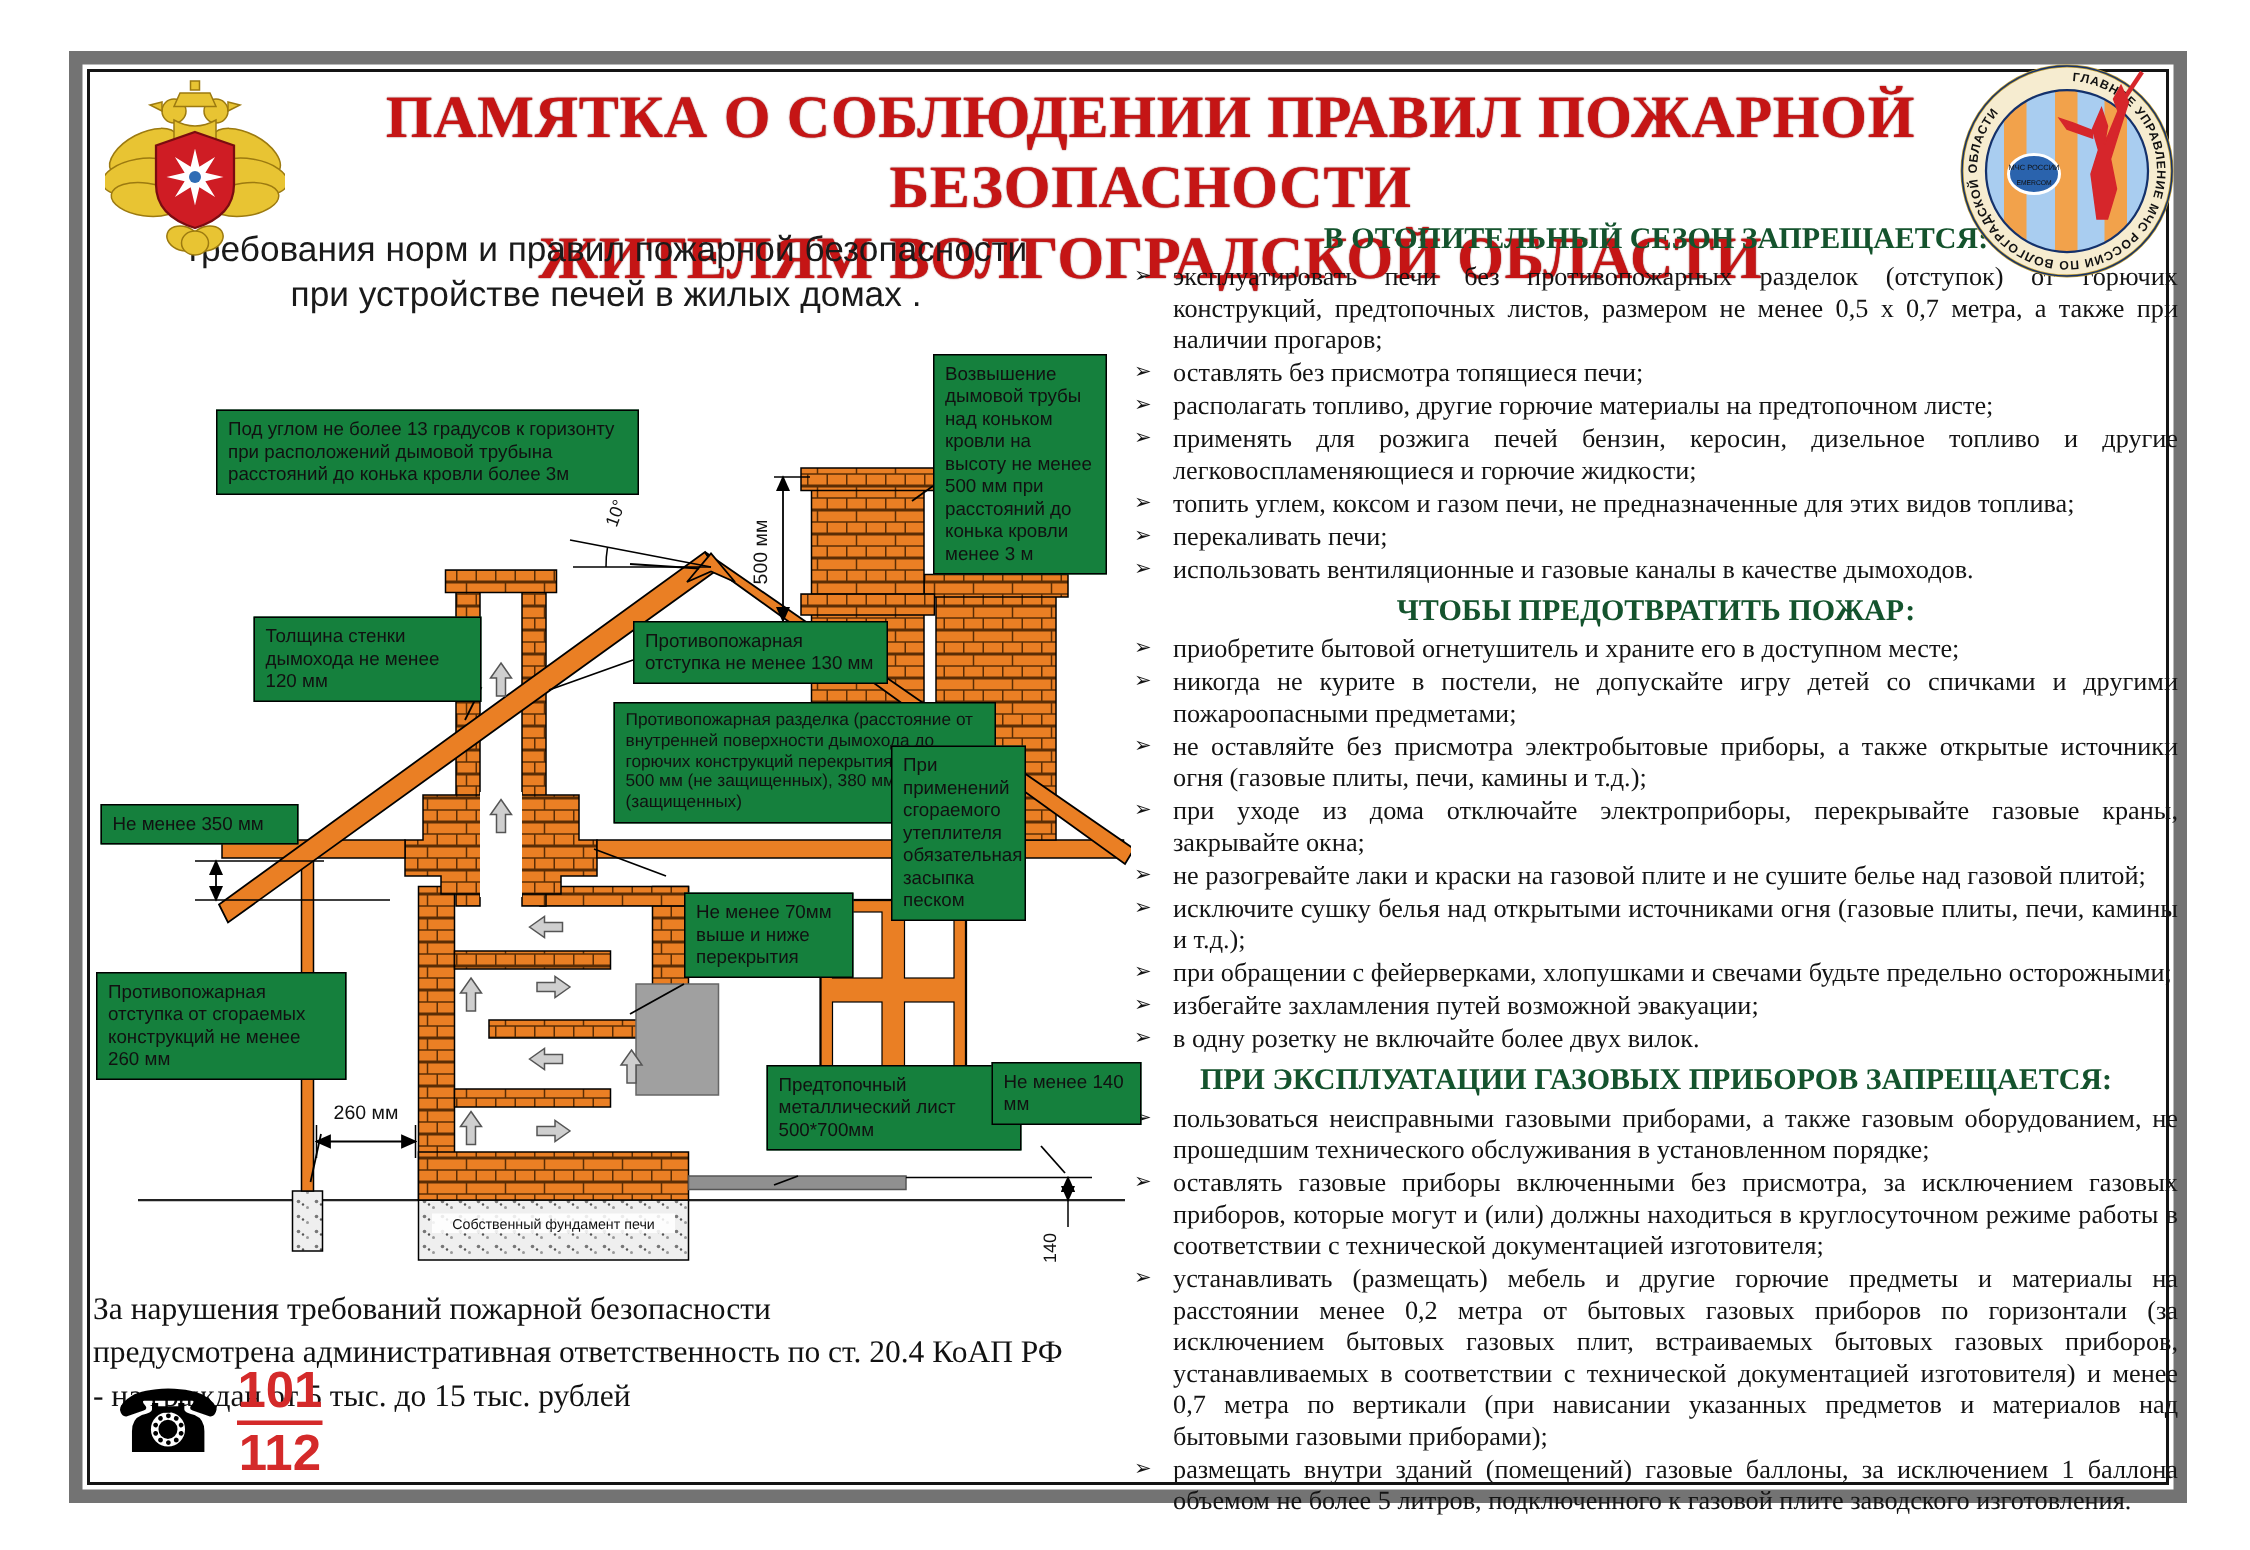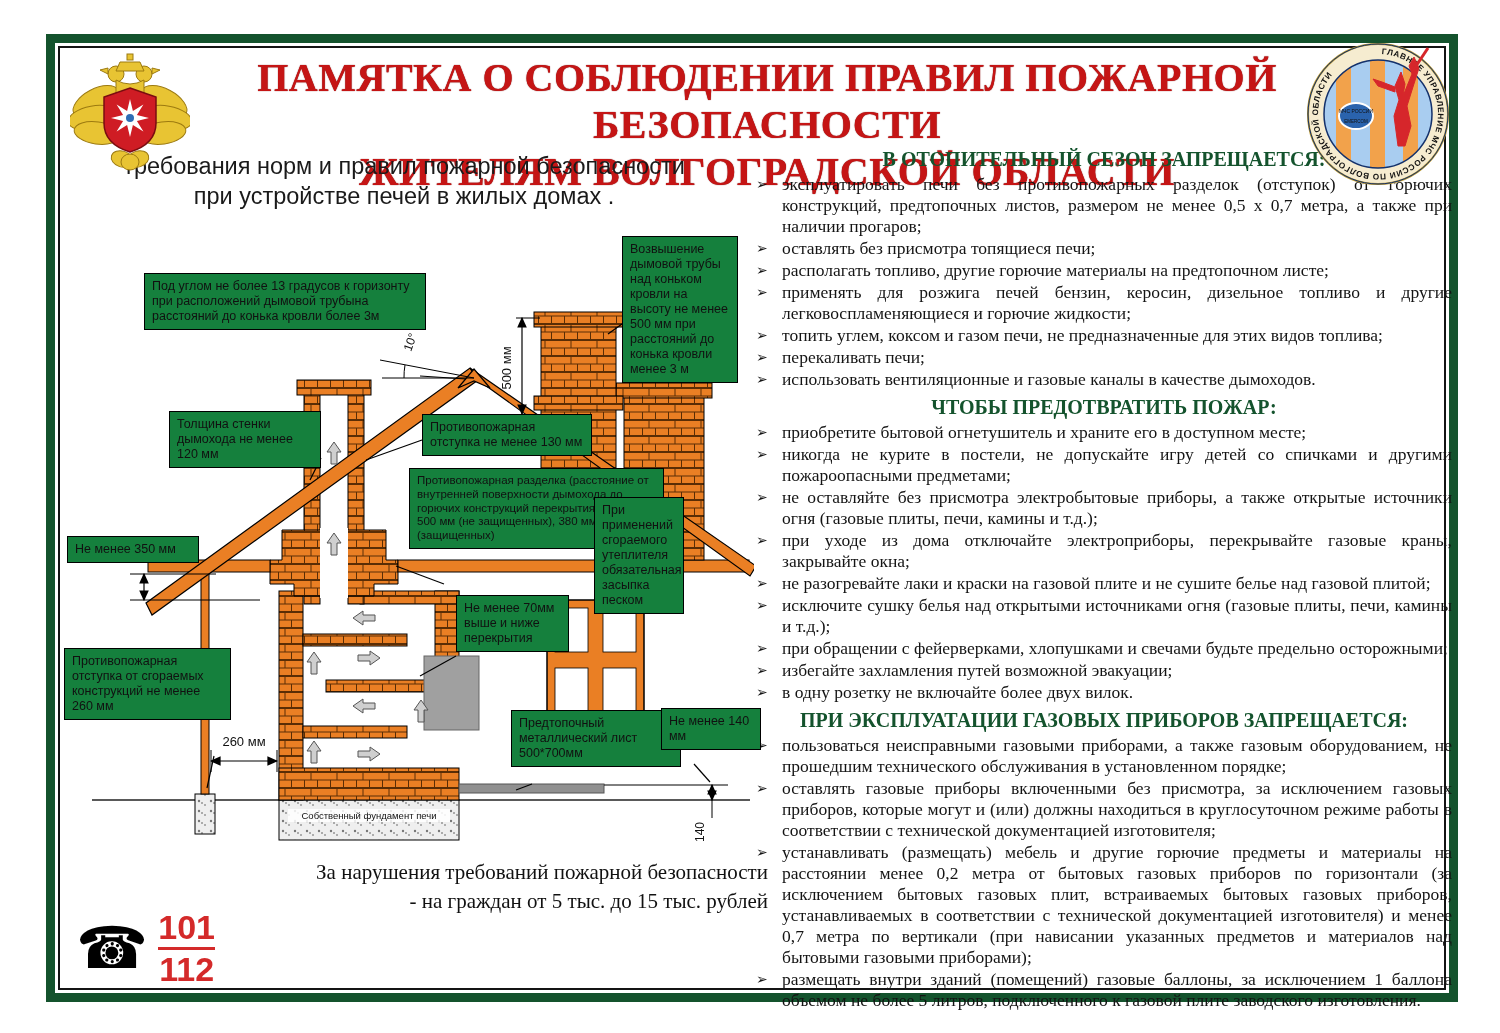--- a/index.html
+++ b/index.html
@@ -1,39 +1,39 @@
 <!DOCTYPE html>
 <html><head>
 <meta charset="utf-8">
 <style>
   html,body{margin:0;padding:0;}
   body{width:1500px;height:1033px;background:#fff;position:relative;overflow:hidden;
        font-family:"Liberation Sans",sans-serif;color:#111;}
   .frame{position:absolute;left:46px;top:34px;width:1412px;height:968px;
-         border:9px solid #14532d;box-sizing:border-box;}
+         border:9px solid #737373;box-sizing:border-box;}
   .frame-inner{position:absolute;inset:3px;border:2px solid #141414;}
   .content{position:absolute;inset:2px;}
 
   .title{position:absolute;left:110px;top:4px;width:1190px;text-align:center;
          color:#c51515;font-family:"Liberation Serif",serif;font-weight:bold;
          font-size:40px;line-height:1.18;text-shadow:0 0 1px #6d0000;letter-spacing:.5px;}
 
   .emblem-left{position:absolute;left:8px;top:0;z-index:6;}
   .emblem-right{position:absolute;left:1244px;top:-8px;z-index:6;}
 
   .subtitle{position:absolute;left:16px;top:100px;width:652px;text-align:center;color:#1a1a1a;}
   .subtitle .s1{font-size:31px;font-weight:bold;letter-spacing:1px;}
   .subtitle .s2{font-size:23.5px;margin-top:3px;}
 
   .diagram{position:absolute;left:2px;top:178px;width:690px;height:632px;}
   .diagram svg{position:absolute;left:0;top:0;}
   .dlabel{position:absolute;background:#15803d;border:1.5px solid #000;padding:5px 7px;
           font-size:12.5px;line-height:1.2;color:#111;z-index:3;box-sizing:border-box;}
 
-  .penalty{position:absolute;left:0;top:806px;width:706px;text-align:right;
+  .penalty{position:absolute;left:0;top:806px;width:706px;text-align:left;
            font-family:"Liberation Serif",serif;font-size:21px;color:#111;z-index:2;}
   .penalty div{margin:4px 0;}
   .phone{position:absolute;left:14px;top:860px;display:flex;align-items:center;z-index:4;}
   .phone-icon{font-size:58px;line-height:1;color:#000;font-family:"DejaVu Sans",sans-serif;}
   .phone-nums{margin-left:10px;text-align:center;color:#d42a2a;font-weight:bold;
               font-size:34px;line-height:1.02;}
   .phone-nums .sep{border-top:3px solid #d42a2a;margin:2px 0;}
 
   .right-col{position:absolute;left:694px;top:92px;width:696px;}
   .sec-heading{text-align:center;color:#14532d;font-family:"Liberation Serif",serif;
@@ -240,20 +240,21 @@
     <div class="dlabel" style="left:530px;top:245px;width:90px;margin-top:24px;">При применений сгораемого утеплителя обязательная засыпка песком</div>
     <div class="dlabel" style="left:3px;top:308px;width:132px;">Не менее 350 мм</div>
     <div class="dlabel" style="left:0px;top:420px;width:167px;">Противопожарная отступка от сгораемых конструкций не менее 260 мм</div>
     <div class="dlabel" style="left:392px;top:367px;width:113px;">Не менее 70мм выше и ниже перекрытия</div>
     <div class="dlabel" style="left:447px;top:482px;width:170px;">Предтопочный металлический лист 500*700мм</div>
     <div class="dlabel" style="left:597px;top:480px;width:100px;">Не менее 140 мм</div>
   </div>
 
   <div class="penalty">
     <div>За нарушения требований пожарной безопасности</div>
+    <div>предусмотрена административная ответственность по ст. 20.4 КоАП РФ</div>
     <div>- на граждан от 5 тыс. до 15 тыс. рублей</div>
   </div>
 
   <div class="phone">
     <span class="phone-icon">☎</span>
     <span class="phone-nums">
       <div>101</div>
       <div class="sep"></div>
       <div>112</div>
     </span>

